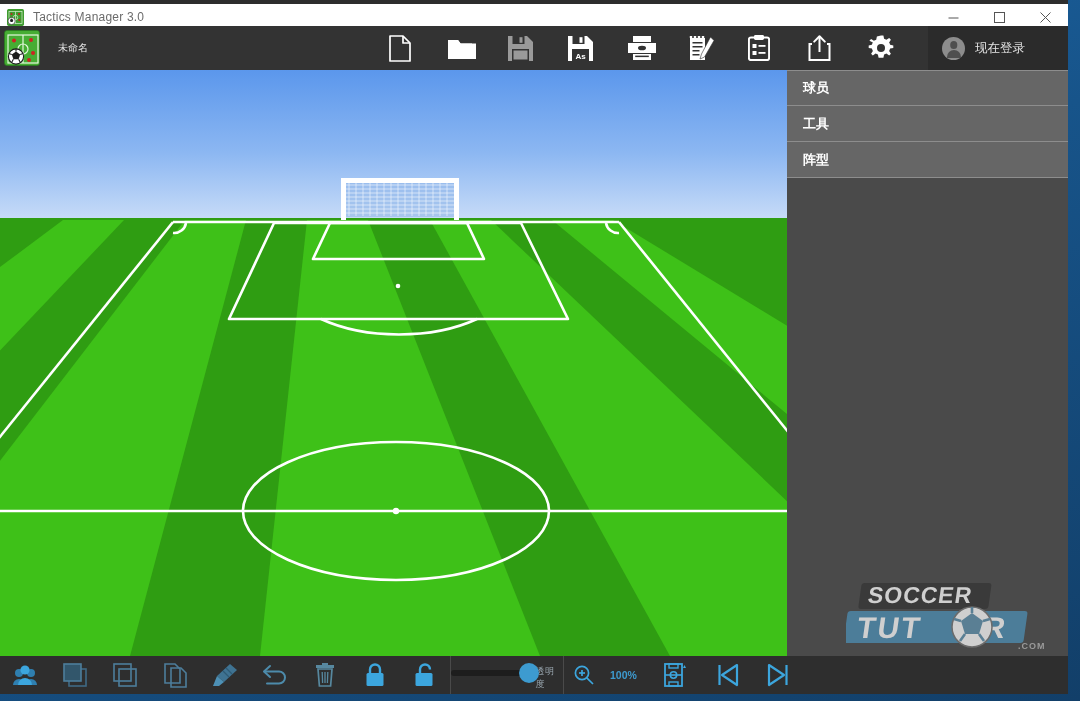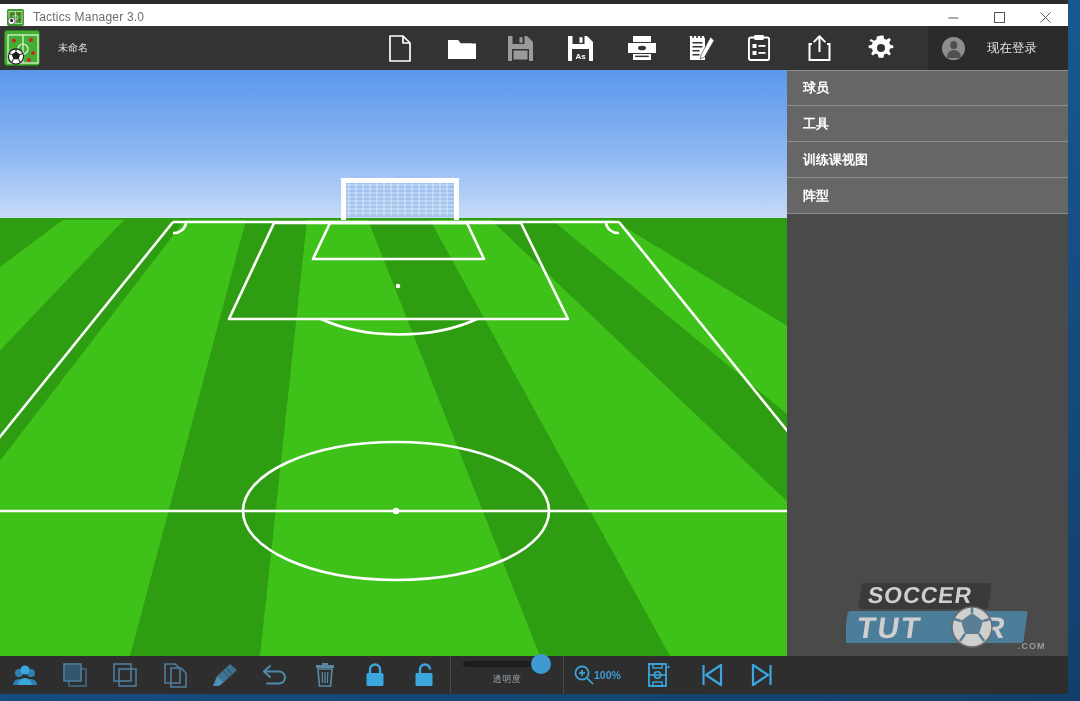--- a/index.html
+++ b/index.html
@@ -26,21 +26,21 @@
   .wbtn svg { display:block; }
 
   
   .toolbar { position:absolute; left:0; top:26px; width:1068px; height:44px; background:#333333; display:flex; align-items:center; }
   .app-badge { width:36px; height:36px; margin-left:4px; border-radius:3px; position:relative; overflow:hidden;
                background:linear-gradient(180deg,#4bb43a,#2f8a26); border:1px solid #2c7a22; flex:0 0 auto; }
   .doc-name { margin-left:18px; font-size:10px; color:#e9e9e9; }
   .tb-icons { margin-left:auto; display:flex; align-items:center; height:44px; }
   .tb-btn { width:60px; height:51px; display:flex; align-items:center; justify-content:flex-start; cursor:default; }
   .tb-btn svg { display:block; }
-  .login { width:140px; height:44px; background:#2b2b2b; display:flex; align-items:center; gap:22px; padding-left:14px; }
+  .login { width:140px; height:44px; background:#2b2b2b; display:flex; align-items:center; gap:10px; padding-left:14px; }
   .avatar { width:23px; height:23px; border-radius:50%; background:#8d8d8d; position:relative; flex:0 0 auto; }
   .avatar::before { content:""; position:absolute; left:50%; top:4.5px; transform:translateX(-50%); width:7.5px; height:7.5px; border-radius:50%; background:#4f4f4f; }
   .avatar::after { content:""; position:absolute; left:50%; bottom:1.5px; transform:translateX(-50%); width:14px; height:8px; border-radius:7px 7px 0 0; background:#4f4f4f; }
   .login-txt { font-size:12.5px; color:#e3e3e3; }
 
   
   .workspace { position:absolute; left:0; top:70px; width:1068px; height:586px; }
 
   
   .pitch-wrap { position:absolute; left:0; top:0; width:787px; height:586px; overflow:hidden; background:#2d2d2d; }
@@ -51,25 +51,25 @@
   .rp-item { height:36px; background:#666666; border-bottom:1px solid #8d8d8d; display:flex; align-items:center; padding-left:16px; cursor:default; }
   .rp-item:first-child { border-top:1px solid #8d8d8d;font-family:Liberation Mono, monospace; }
   .rp-label { font-size:13px; color:#ffffff; font-weight:bold; }
   
   .watermark { position:absolute; right:14px; bottom:5px; width:208px; height:70px; }
 
   
   .bottombar { position:absolute; left:0; top:656px; width:1068px; height:38px; background:#2e2e2e; display:flex; align-items:center; }
   .bb-btn { width:50px; height:38px; display:flex; align-items:center; justify-content:center; cursor:default; }
   .bb-sep { width:1px; height:38px; background:#4a4a4a; }
-  .slider-group { width:112px; height:38px; position:relative; display:flex; flex-direction:column; align-items:center; justify-content:center; }
+  .slider-group { width:112px; height:38px; position:relative; display:flex; flex-direction:row; align-items:center; justify-content:center; }
   .slider-track { width:88px; height:6px; border-radius:3px; background:#1d1d1d; position:relative; margin-top:-4px; }
   .slider-knob { position:absolute; left:68px; top:-7px; width:20px; height:20px; border-radius:50%; background:#3d9bd0; }
   .slider-label { font-size:9px; color:#9aa7b0; margin-top:6px; letter-spacing:.5px; }
-  .zoom-group { display:flex; align-items:center; gap:0; padding:0 10px; height:32px; }
+  .zoom-group { display:flex; align-items:center; gap:16px; padding:0 10px; height:32px; }
   .zoom-pct { font-size:10.5px; color:#3d9bd0; font-weight:bold; }
 
   .svg-i { pointer-events:none; }
 </style>
 </head>
 <body>
 
 <div id="app">
   <div class="desktop-strip"></div>
 
@@ -303,23 +303,20 @@
       </div>
 
       <div class="rpanel">
         <div class="rp-item">
           <span class="rp-label">球员</span>
         </div>
         <div class="rp-item">
           <span class="rp-label">工具</span>
         </div>
         <div class="rp-item">
-          <span class="rp-label">训练课视图</span>
-        </div>
-        <div class="rp-item">
           <span class="rp-label">阵型</span>
         </div>
 
         <div class="watermark">
           <svg width="208" height="70" viewBox="0 0 208 70" class="svg-i">
             <g transform="skewX(-8)">
               <rect x="16" y="2" width="130" height="26" rx="3" fill="#3a3a3a"></rect>
               <text x="24" y="22" font-family="Liberation Sans, sans-serif" font-size="23" font-weight="bold" fill="#cfcfcf" letter-spacing="1">SOCCER</text>
             </g>
             <g transform="skewX(-8)">

